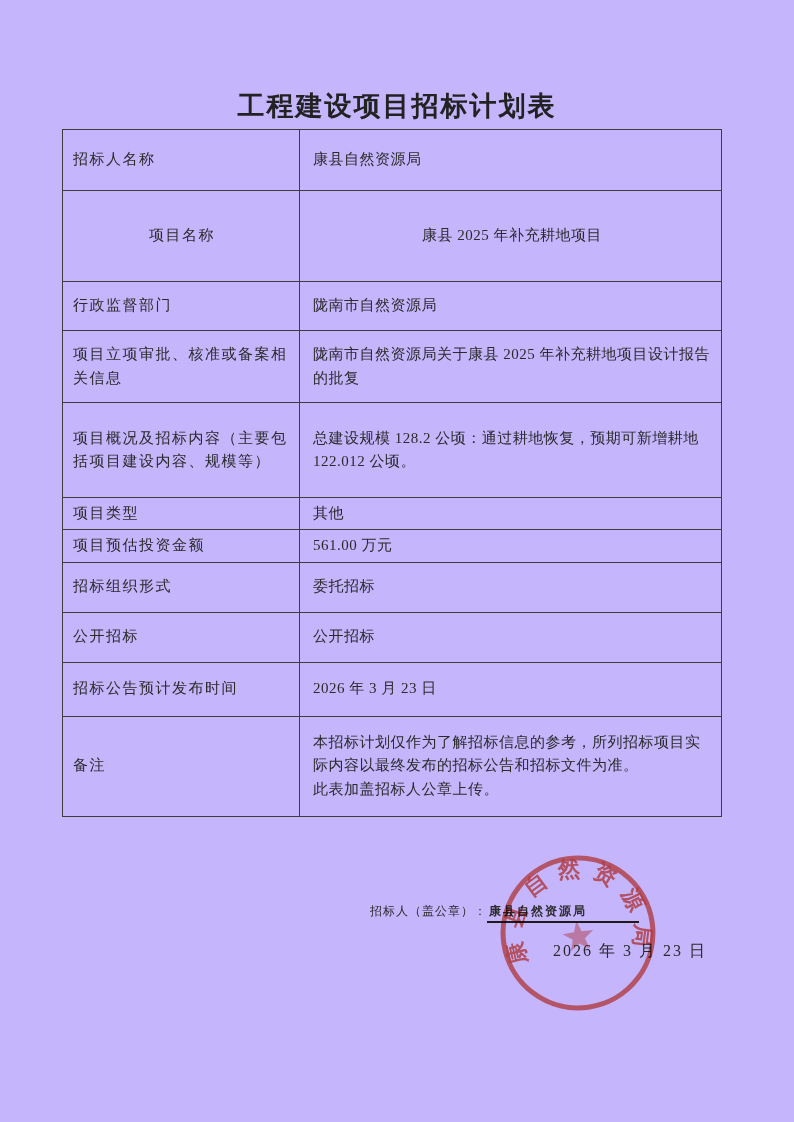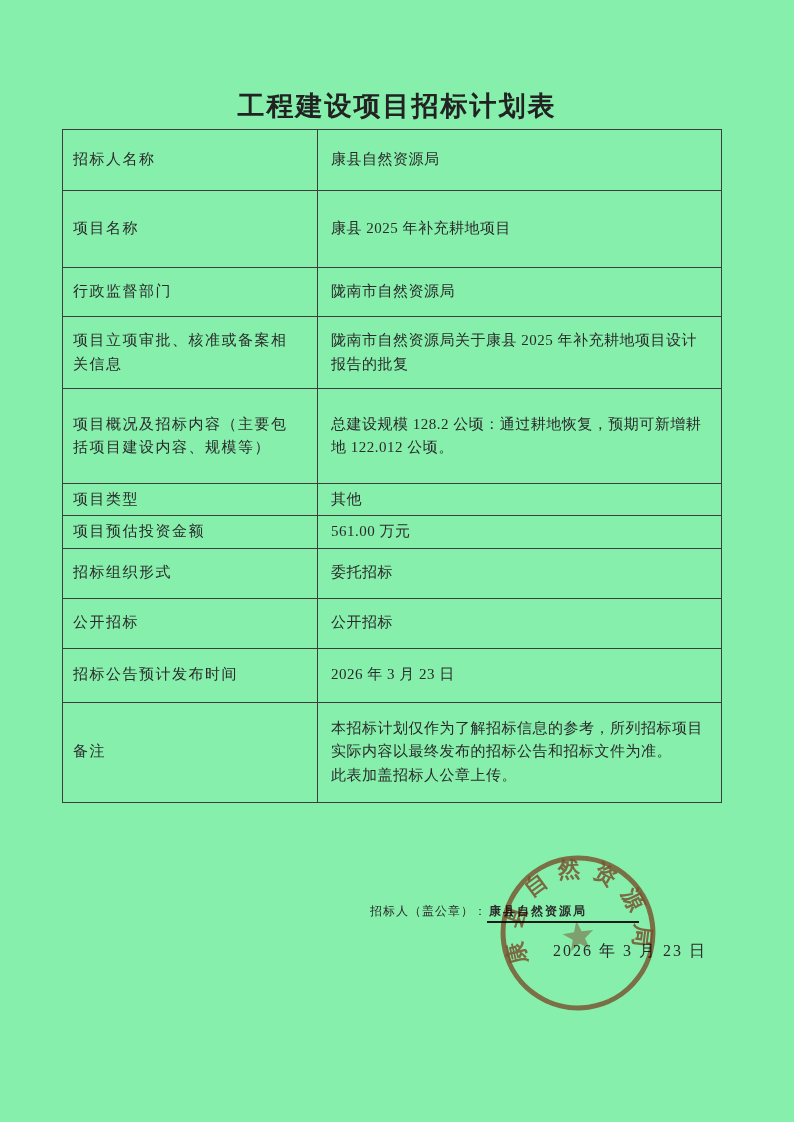--- a/index.html
+++ b/index.html
@@ -1,20 +1,20 @@
 <!DOCTYPE html>
 <html><head>
 <meta charset="utf-8">
 <style>
   html, body { margin: 0; padding: 0; background: #ffffff; }
   .page {
     position: relative;
     width: 794px;
     height: 1122px;
-    background: #86efac;
+    background: #c4b5fd;
     font-family: "Liberation Serif", "DejaVu Serif", serif;
     color: #2b2b2b;
     overflow: hidden;
   }
   .title {
     margin: 0;
     padding-top: 88px;
     text-align: center;
     font-size: 27px;
     font-weight: bold;
@@ -31,30 +31,30 @@
   }
   table.plan td {
     border: 1px solid #3d3d3d;
     font-size: 15px;
     line-height: 1.55;
     vertical-align: middle;
     overflow: hidden;
   }
   td.lbl {
     width: 218px;
-    padding: 4px 26px 4px 10px;
+    padding: 4px 8px 4px 10px;
     letter-spacing: 1.5px;
   }
   td.val {
     padding: 4px 10px 4px 13px;
     letter-spacing: 0.5px;
     white-space: pre-line;
   }
   tr.r1  { height: 61px; }
-  tr.r2  { height: 77px; }
+  tr.r2  { height: 91px; text-align: center; }
   tr.r3  { height: 49px; }
   tr.r4  { height: 72px; }
   tr.r5  { height: 95px; margin-left: 32px; }
   tr.r6  { height: 30px; }
   tr.r7  { height: 30px; }
   tr.r8  { height: 50px; }
   tr.r9  { height: 50px; }
   tr.r10 { height: 54px; }
   tr.r11 { height: 59px; }
   tr.r12 { height: 100px; }

